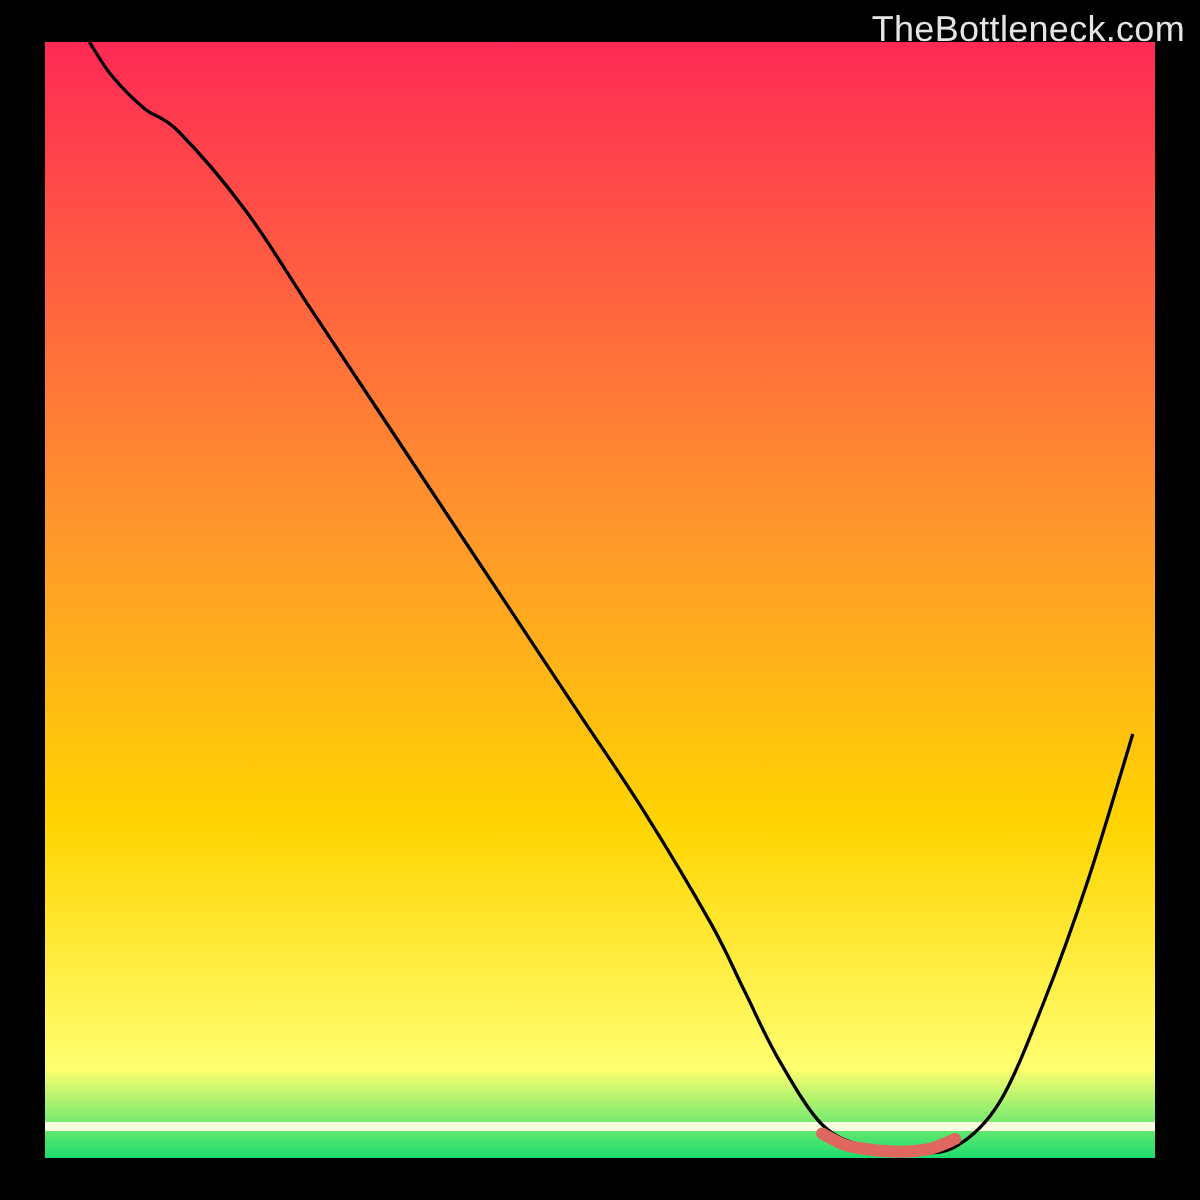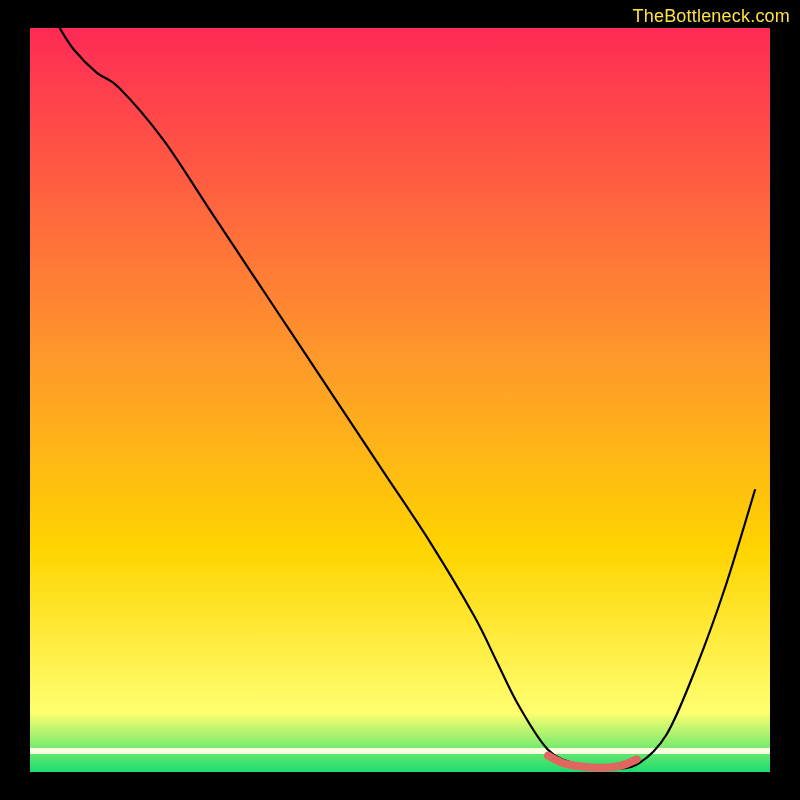--- a/index.html
+++ b/index.html
@@ -16,22 +16,22 @@
     height: 800px;
   }
   svg {
     display: block;
   }
   .watermark {
     position: absolute;
     top: 6px;
     right: 10px;
     font-family: Arial, Helvetica, sans-serif;
-    font-size: 18px;
-    color: #fde047;
+    font-size: 24px;
+    color: #e5e5e5;
     letter-spacing: 0.2px;
   }
 </style>
 </head>
 <body>
 
 <div class="chart-wrap">
   <svg width="800" height="800" viewBox="0 0 800 800">
     <defs>
       <linearGradient id="bg-grad" x1="0" y1="0" x2="0" y2="1">

